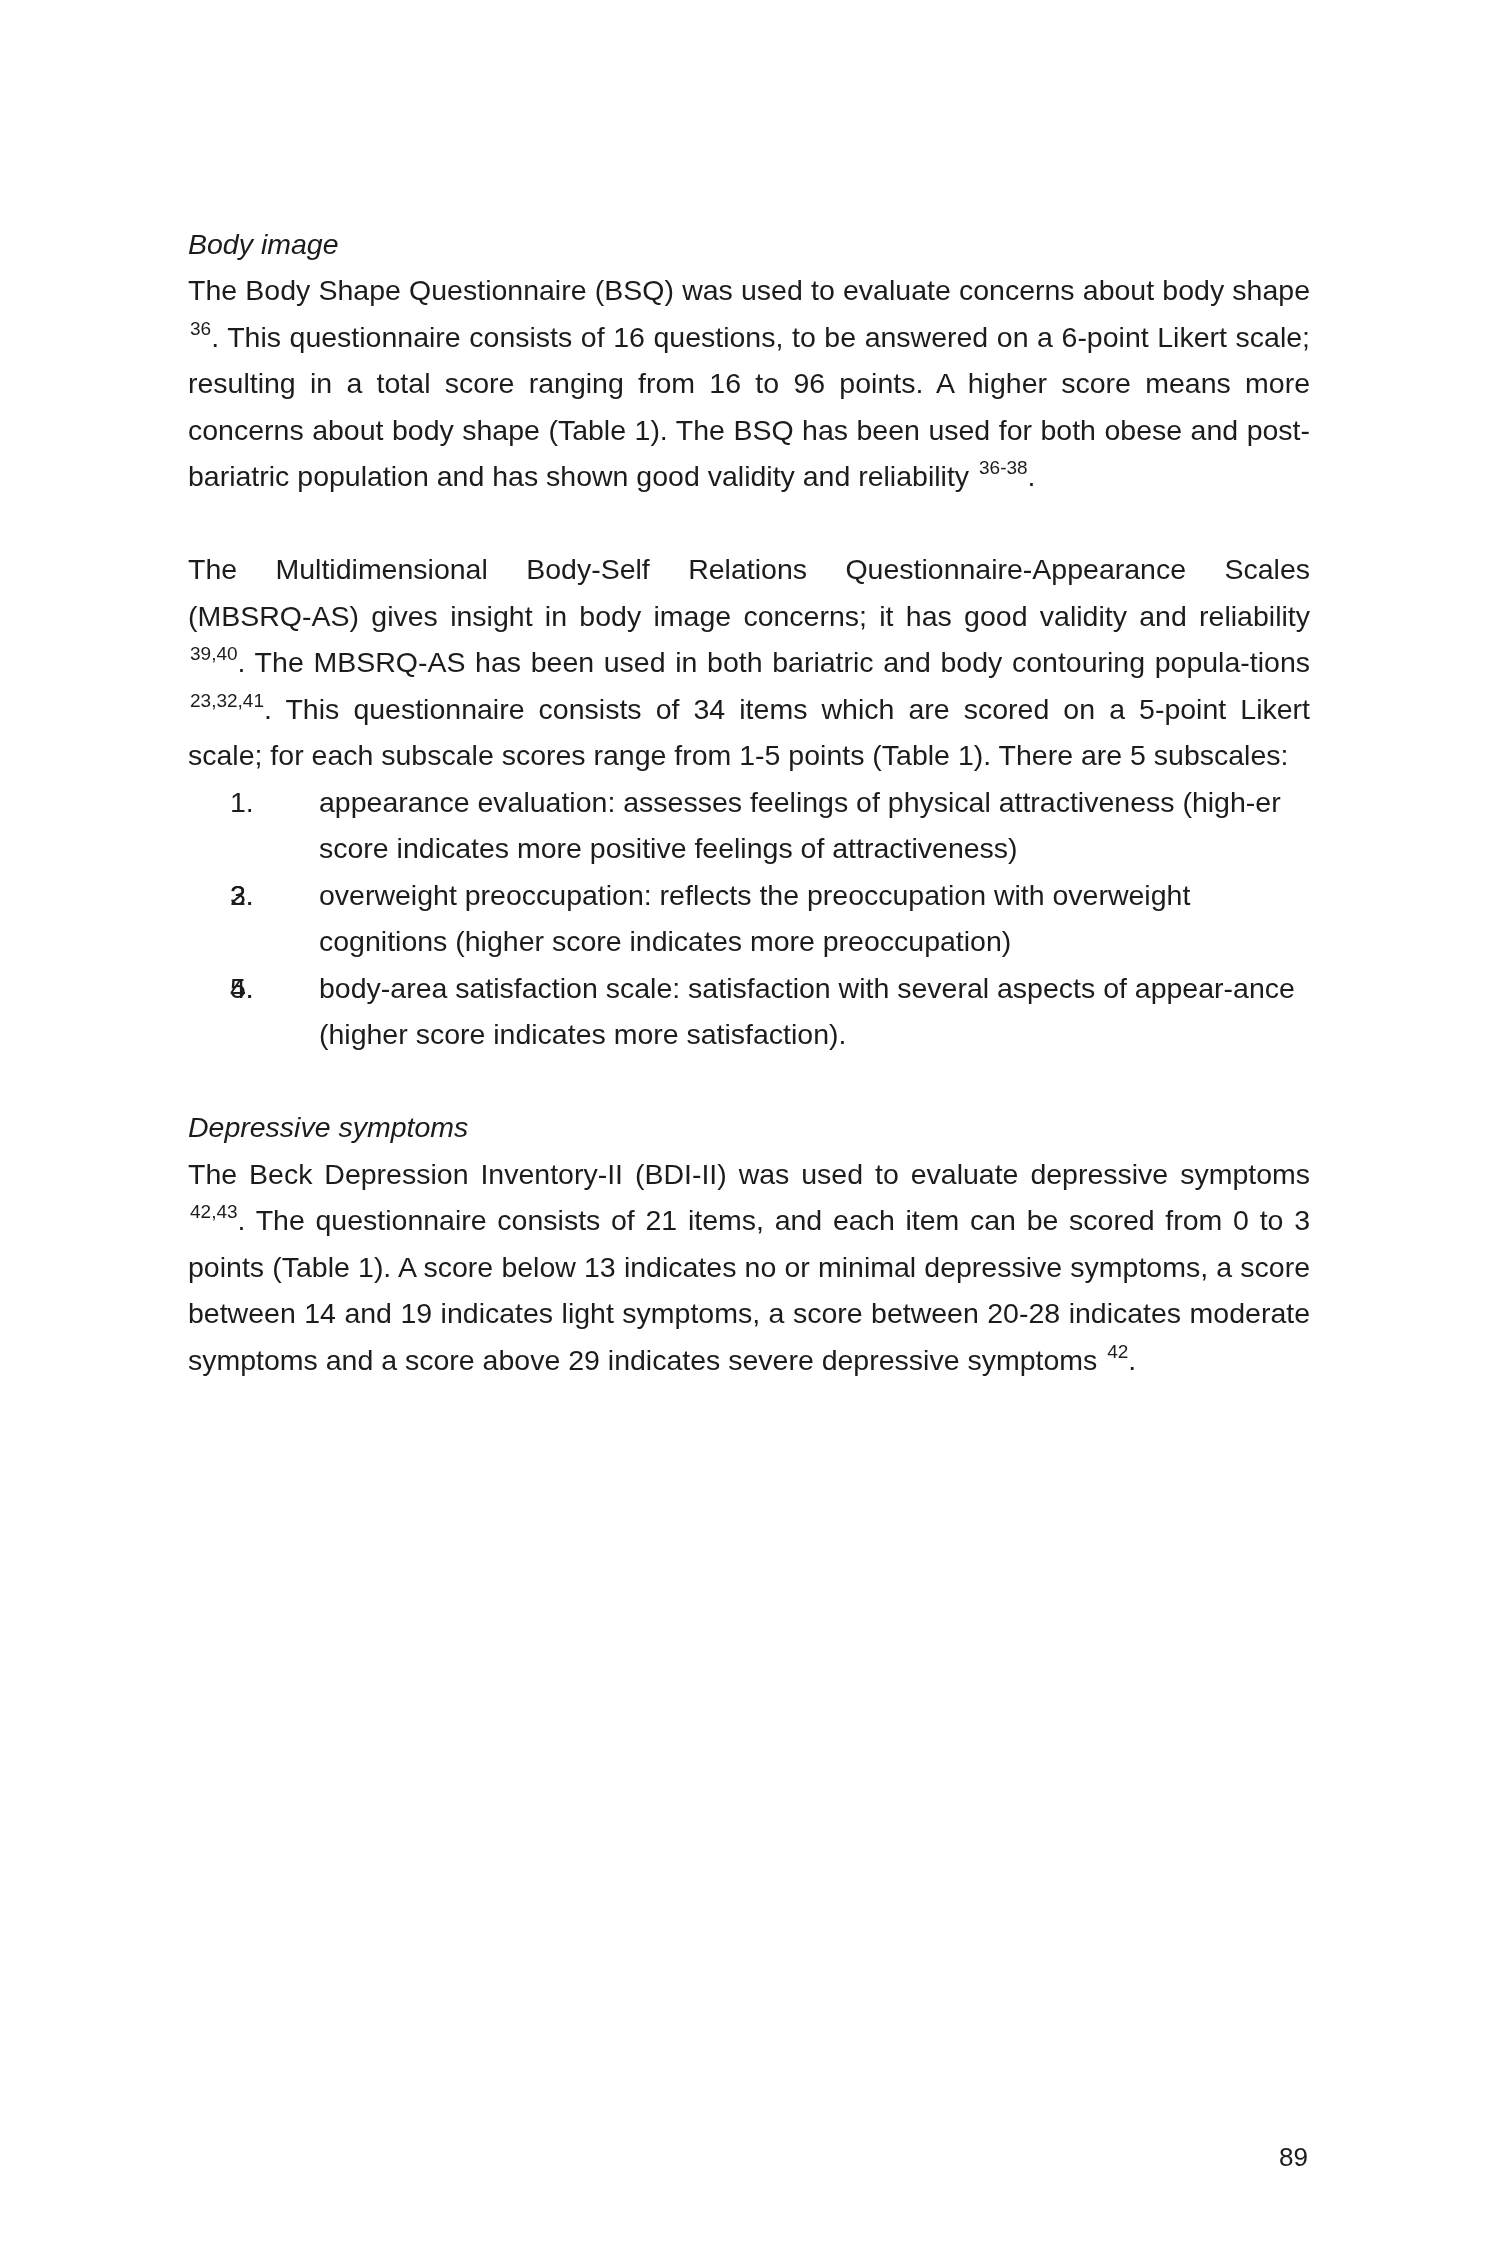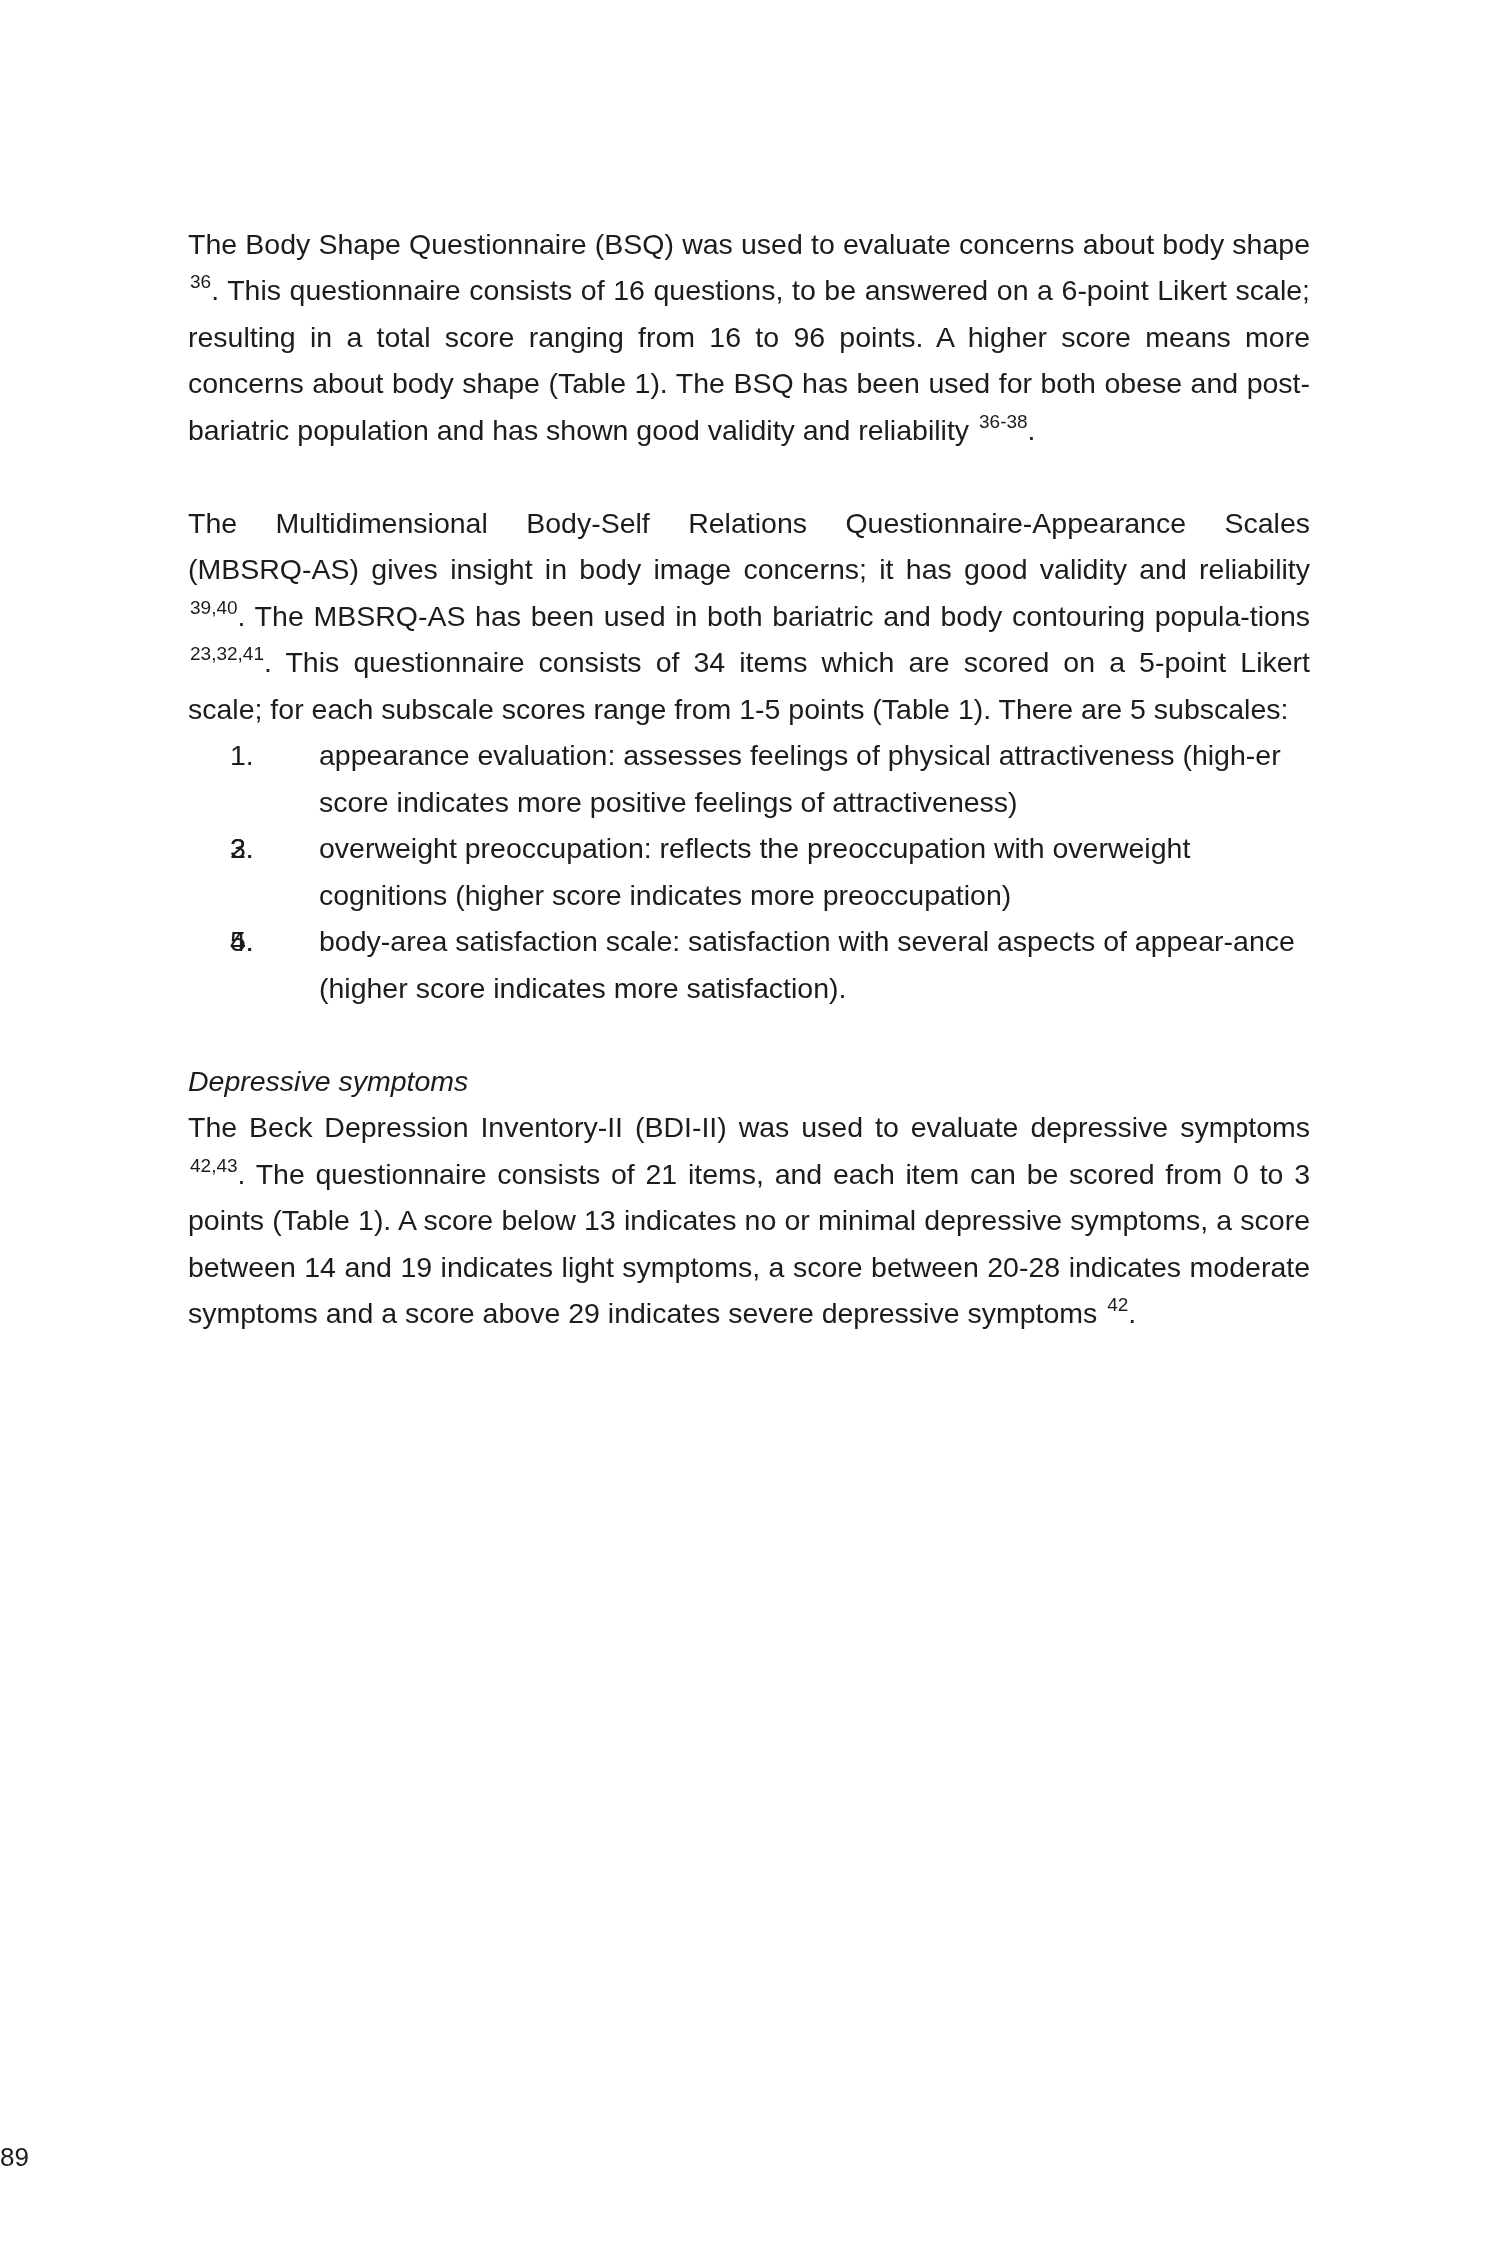--- a/index.html
+++ b/index.html
@@ -20,36 +20,37 @@
   sup { font-size: 19px; line-height: 0; vertical-align: 12px; margin-left: 2px; }
   .mbsrq-first { text-align: justify; text-align-last: justify; }
   ol.subscales { list-style: none; margin: 0; padding: 0; }
   ol.subscales li { position: relative; padding-left: 131px; margin: 0; }
   ol.subscales .num { position: absolute; left: 42px; top: 0; }
   ol.subscales .txt { display: block; }
   .page-number {
     position: absolute;
     left: 0; width: 1308px;
     top: 2141px;
-    text-align: left;
+    text-align: right;
     font-family: "Liberation Sans", sans-serif;
     font-size: 26px;
     line-height: 32px;
     color: #1c1c1c;
   }
 </style>
 </head>
 <body>
 
 <div class="page">
 
 
   <div class="gap"></div>
 
   <section>
+    <p class="heading">Body image</p>
     <p class="p"><span>The Body Shape Questionnaire (BSQ) was used to evaluate concerns about body shape</span> <sup>36</sup><span>. This questionnaire consists of 16 questions, to be answered on a 6-point Likert scale; resulting in a total score ranging from 16 to 96 points. A higher score means more concerns about body shape (Table 1). The BSQ has been used for both obese and post-bariatric population and has shown good validity and reliability</span> <sup>36-38</sup><span>.</span></p>
 
     <div class="gap"></div>
 
     <p class="p"><span class="mbsrq-first" style="display:block;">The Multidimensional Body-Self Relations Questionnaire-Appearance Scales</span><span>(MBSRQ-AS) gives insight in body image concerns; it has good validity and reliability</span> <sup>39,40</sup><span>. The MBSRQ-AS has been used in both bariatric and body contouring popula-tions</span> <sup>23,32,41</sup><span>. This questionnaire consists of 34 items which are scored on a 5-point Likert scale; for each subscale scores range from 1-5 points (Table 1). There are 5 subscales:</span></p>
 
     <ol class="subscales">
       <li>
           <span class="num">1.</span>
           <span class="txt">appearance evaluation: assesses feelings of physical attractiveness (high-er score indicates more positive feelings of attractiveness)</span>

